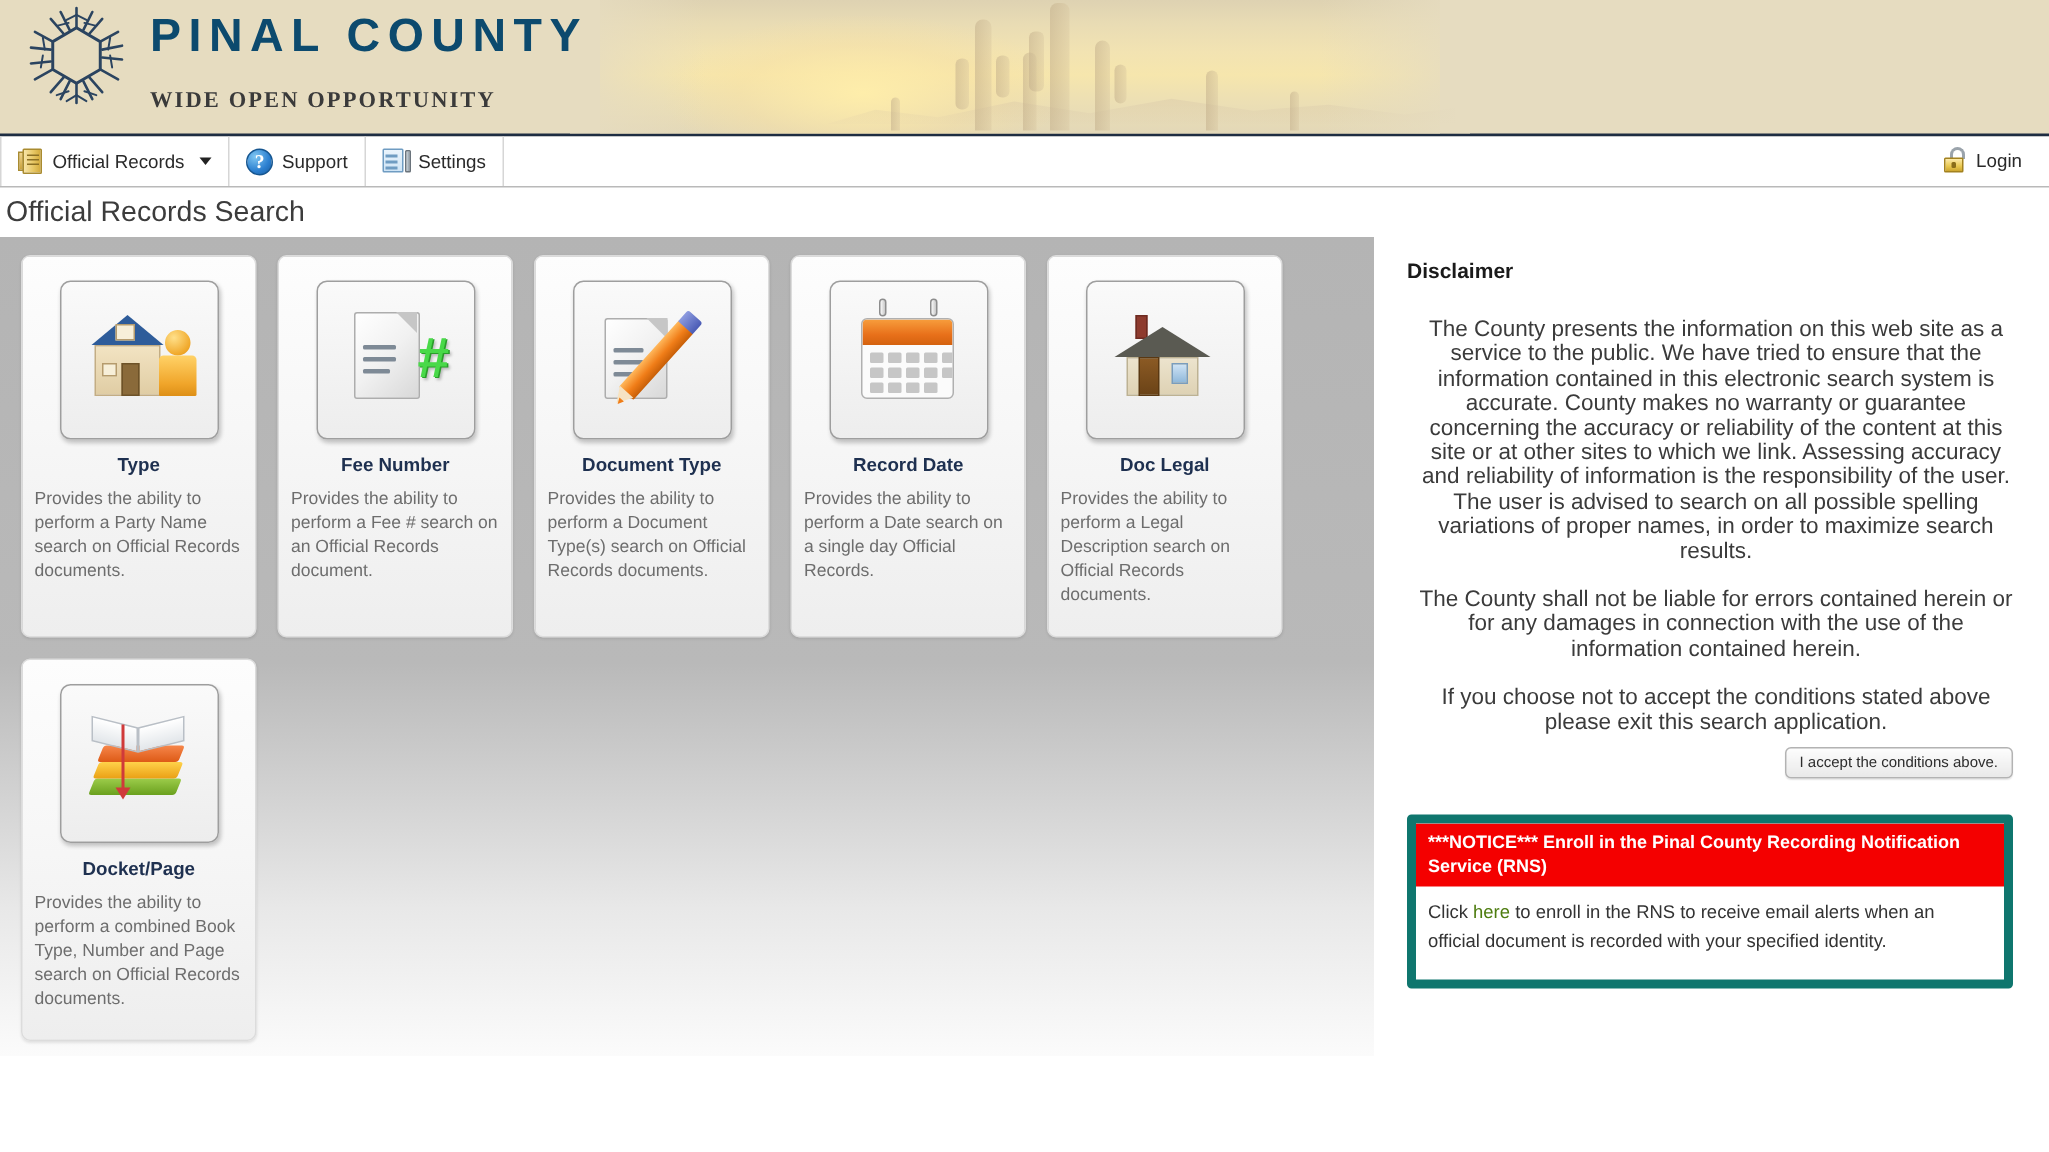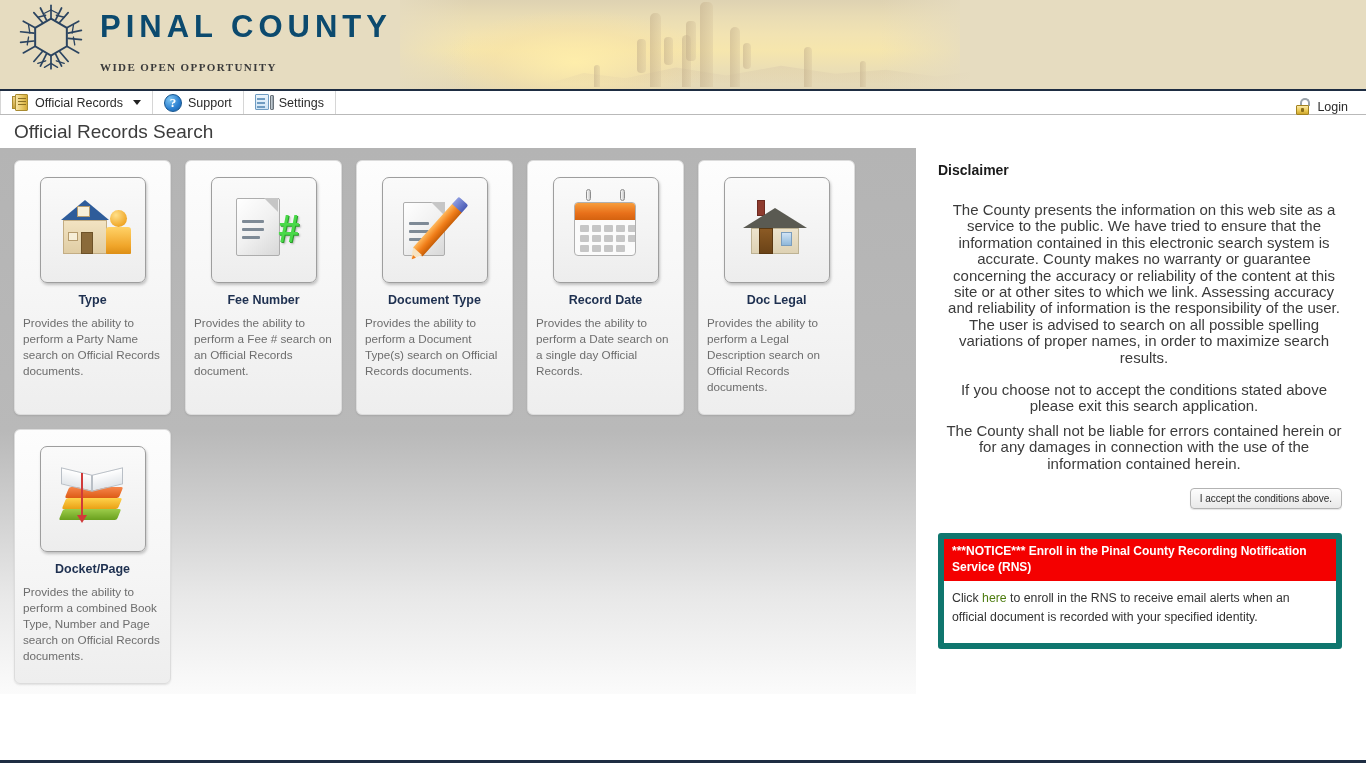--- a/index.html
+++ b/index.html
@@ -72,28 +72,28 @@
     display: flex; align-items: center; gap: 16px;
     z-index: 5;
   }
   .logo-mark { width: 66px; height: 74px; }
   .logo-text { padding-top: 2px; }
   .logo-title {
     font-size: 31px; font-weight: bold; letter-spacing: 5px;
     color: #0c4a6e; line-height: 1.05;
   }
   .logo-sub {
-    font-size: 11px; font-weight: bold; letter-spacing: 1.4px;
+    font-size: 15px; font-weight: bold; letter-spacing: 1.4px;
     color: #3a3a3a; margin-top: 18px; font-family: "Liberation Serif", serif;
   }
 
   
   .navbar {
     position: relative;
-    width: 1366px; height: 24px;
+    width: 1366px; height: 34px;
     background: #ffffff;
     border-bottom: 1px solid #b9b9b9;
     display: flex; align-items: stretch;
   }
   .nav-item {
     display: flex; align-items: center; gap: 6px;
     padding: 0 11px;
     border-right: 1px solid #d6d6d6;
     font-size: 12.5px; color: #2a2a2a;
     cursor: pointer; position: relative;
@@ -168,21 +168,21 @@
     border-radius: 6px 6px 0 0;
   }
   .ico-lock .kh {
     position: absolute; left: 6px; bottom: 3px; width: 3px; height: 4px;
     background: #8a6d19; border-radius: 1px;
   }
 
   
   .page-title {
     height: 33px; line-height: 33px;
-    padding-left: 14px;
+    padding-left: 4px;
     font-size: 19px; color: #3c3c3c; font-weight: normal;
     background: #fff;
   }
 
   
   .main {
     position: relative;
     width: 1366px; height: 612px;
     display: flex;
     background: #fff;
@@ -644,22 +644,22 @@
         </div>
         <div class="card-title">Docket/Page</div>
         <div class="card-desc">Provides the ability to perform a combined Book Type, Number and Page search on Official Records documents.</div>
       </div>
     </div>
   </div>
 
   <div class="right-panel">
     <div class="disclaimer-title">Disclaimer</div>
     <div class="disclaimer-p">The County presents the information on this web site as a service to the public. We have tried to ensure that the information contained in this electronic search system is accurate. County makes no warranty or guarantee concerning the accuracy or reliability of the content at this site or at other sites to which we link. Assessing accuracy and reliability of information is the responsibility of the user. The user is advised to search on all possible spelling variations of proper names, in order to maximize search results.</div>
+    <div class="disclaimer-p">The County shall not be liable for errors contained herein or for any damages in connection with the use of the information contained herein.</div>
     <div class="disclaimer-p" style="margin-bottom:8px">If you choose not to accept the conditions stated above please exit this search application.</div>
-    <div class="disclaimer-p">The County shall not be liable for errors contained herein or for any damages in connection with the use of the information contained herein.</div>
 
     <div class="accept-row">
       <button class="accept-btn">I accept the conditions above.</button>
     </div>
 
     <div class="notice-box">
       <div class="notice-head">***NOTICE*** Enroll in the Pinal County Recording Notification Service (RNS)</div>
       <div class="notice-body">
         <span>Click </span><a class="notice-link">here</a><span> to enroll in the RNS to receive email alerts when an official document is recorded with your specified identity.</span>
       </div>

